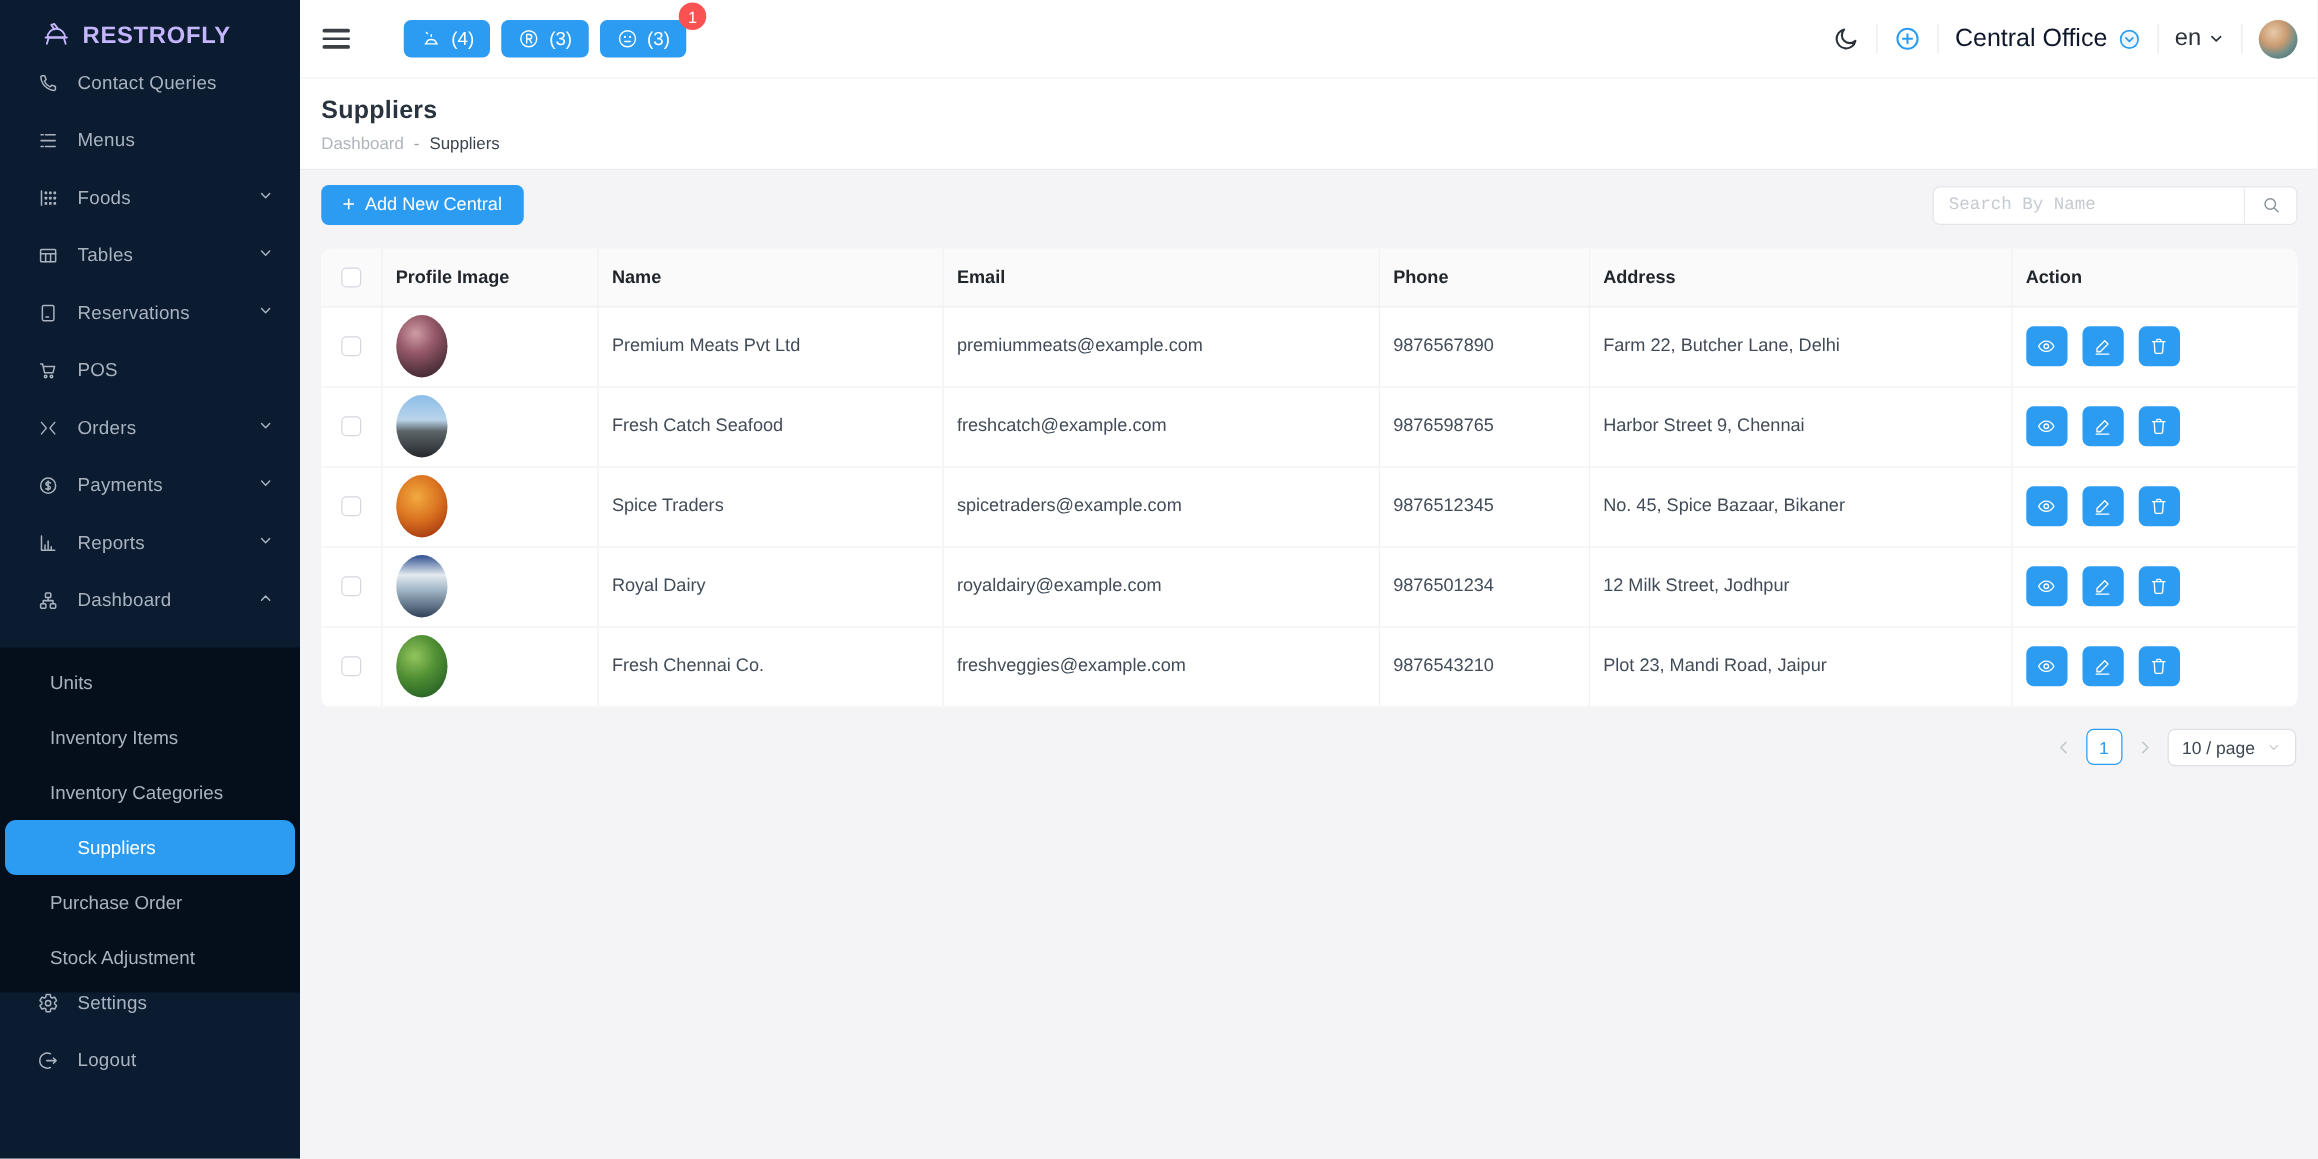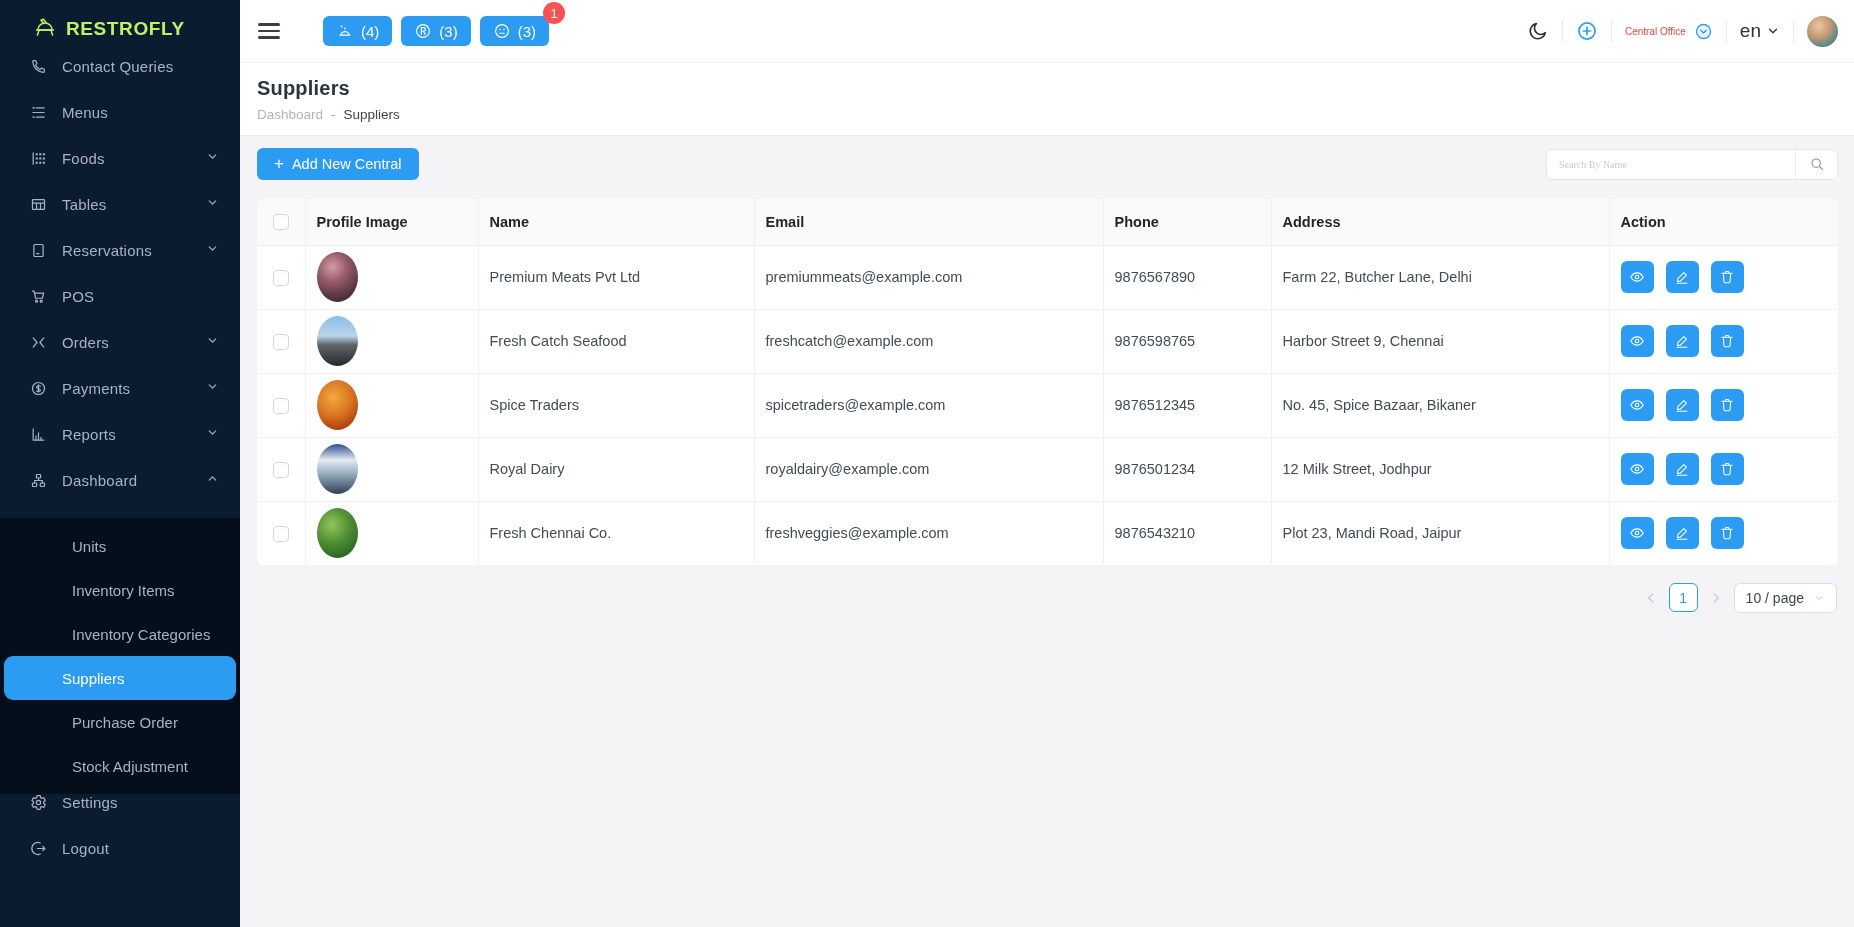--- a/index.html
+++ b/index.html
@@ -2,61 +2,61 @@
 <html><head>
 <meta charset="utf-8">
 <style>
   * { box-sizing: border-box; margin: 0; padding: 0; }
   html,body { width:1854px; height:927px; overflow:hidden; }
   body { display:flex; font-family:"Liberation Sans","DejaVu Sans",sans-serif; background:#f4f4f6; }
   .i { width:17px; height:17px; fill:none; stroke:currentColor; stroke-width:1.7; stroke-linecap:round; stroke-linejoin:round; flex:none; }
 
   
   .sidebar { width:240px; background:#0b1c31; color:#a9b3c0; display:flex; flex-direction:column; flex:none; }
-  .logo-row { height:58px; display:flex; align-items:center; gap:9px; padding-left:33px; color:#bef264; flex:none; }
+  .logo-row { height:58px; display:flex; align-items:center; gap:9px; padding-left:33px; color:#c4b5fd; flex:none; }
   .logo-row .brand { font-size:19px; font-weight:800; letter-spacing:.6px; }
   .logo-row .i { width:24px; height:24px; stroke-width:1.5; }
   .nav { flex:1; }
   .nav-item { height:46px; display:flex; align-items:flex-start; gap:15px; padding:0 21px 0 30px; font-size:15px; cursor:pointer; }
   .nav-item .lbl { letter-spacing:.2px; }
   .chev { margin-left:auto; width:13px; height:13px; stroke-width:2.2; }
   .submenu { background:#050e1b; padding:6px 0; }
-  .submenu-item { height:44px; display:flex; align-items:center; padding-left:72px; font-size:15px; cursor:pointer; }
+  .submenu-item { height:44px; display:flex; align-items:center; padding-left:40px; font-size:15px; cursor:pointer; }
   .submenu-item.active { background:#2b9cf2; color:#fff; border-radius:9px; margin:0 4px; padding-left:58px; }
 
   
   .main { flex:1; display:flex; flex-direction:column; min-width:0; }
   .topbar { height:63px; background:#fff; border-bottom:1px solid #eef0f3; display:flex; align-items:center; padding:0 16px 0 18px; flex:none; }
   .hamburger { width:22px; height:16px; display:flex; flex-direction:column; justify-content:space-between; cursor:pointer; }
   .hamburger span { display:block; height:2.6px; background:#3a3f45; border-radius:2px; }
   .counter-group { display:flex; gap:9px; margin-left:43px; }
   .counter-btn { position:relative; height:30px; display:flex; align-items:center; gap:7px; padding:0 13px; background:#2b9cf2; color:#fff; border:none; border-radius:6px; font-size:15px; font-family:inherit; cursor:pointer; }
   .counter-btn .i { width:18px; height:18px; stroke-width:1.5; }
   .badge { position:absolute; top:-14px; right:-16px; width:22px; height:22px; border-radius:50%; background:#fa5252; color:#fff; font-size:13px; display:flex; align-items:center; justify-content:center; }
   .topbar-right { margin-left:auto; display:flex; align-items:center; }
   .tb-sep { width:1px; height:24px; background:#e7eaee; margin:0 13px; }
   .icon-btn { background:none; border:none; cursor:pointer; display:flex; align-items:center; color:#2a3138; padding:0; }
   .icon-btn .i { width:22px; height:22px; stroke-width:1.8; }
-  .branch-btn { display:flex; align-items:center; gap:8px; background:none; border:none; font-family:inherit; font-size:10px; color:#ef4444; cursor:pointer; }
+  .branch-btn { display:flex; align-items:center; gap:8px; background:none; border:none; font-family:inherit; font-size:20px; color:#0f172a; cursor:pointer; }
   .lang-btn { display:flex; align-items:center; gap:5px; background:none; border:none; font-family:inherit; font-size:19px; color:#2b323a; cursor:pointer; }
   .avatar-top { width:31px; height:31px; border-radius:50%; border:none; cursor:pointer; background:radial-gradient(circle at 38% 32%, #e8c9a8 0%, #c99b72 38%, #6d8d8a 65%, #43626a 100%); }
 
   .page-head { background:#fff; border-bottom:1px solid #ececf0; padding:14px 24px 13px 17px; flex:none; }
   .page-title { font-size:20px; font-weight:700; color:#2a3440; letter-spacing:.2px; }
   .breadcrumb { margin-top:7px; font-size:13.5px; display:flex; gap:8px; align-items:center; }
   .bc-root { color:#b0b5bc; cursor:pointer; }
   .bc-sep { color:#9aa0a7; }
   .bc-cur { color:#3c454f; }
 
   .content { flex:1; padding:12px 16px 0 17px; }
   .toolbar { display:flex; align-items:center; justify-content:space-between; margin-bottom:19px; }
   .add-btn { height:32px; display:flex; align-items:center; gap:8px; padding:0 17px; background:#2b9cf2; color:#fff; border:none; border-radius:6px; font-size:14.5px; font-family:inherit; cursor:pointer; }
   .add-btn .plus { font-size:17px; font-weight:400; }
   .search-group { width:292px; height:31px; display:flex; background:#fff; border:1px solid #e2e5e9; border-radius:6px; overflow:hidden; }
-  .search-group input { flex:1; border:none; outline:none; padding:0 12px; font-size:10px; font-family:Liberation Serif, serif; color:#8b5cf6; background:transparent; }
+  .search-group input { flex:1; border:none; outline:none; padding:0 12px; font-size:14px; font-family:Liberation Mono, monospace; color:#8b5cf6; background:transparent; }
   .search-group input::placeholder { color:#c6cbd1; }
   .search-btn { width:42px; border:none; border-left:1px solid #e9ecef; background:#fff; color:#8a9099; display:flex; align-items:center; justify-content:center; cursor:pointer; }
   .search-btn .i { width:16px; height:16px; }
 
   .card { background:#fff; border-radius:8px; overflow:hidden; }
   table { width:100%; border-collapse:collapse; table-layout:fixed; }
   th, td { text-align:left; padding:0 0 0 11px; border-left:1px solid #f1f1f4; }
   th:first-child, td:first-child { border-left:none; }
   th { height:46px; background:#fafafa; font-size:14.5px; font-weight:700; color:#21262c; border-bottom:1px solid #ededf0; }
   td { height:64px; font-size:14.5px; color:#414c58; border-bottom:1px solid #f2f2f4; }

